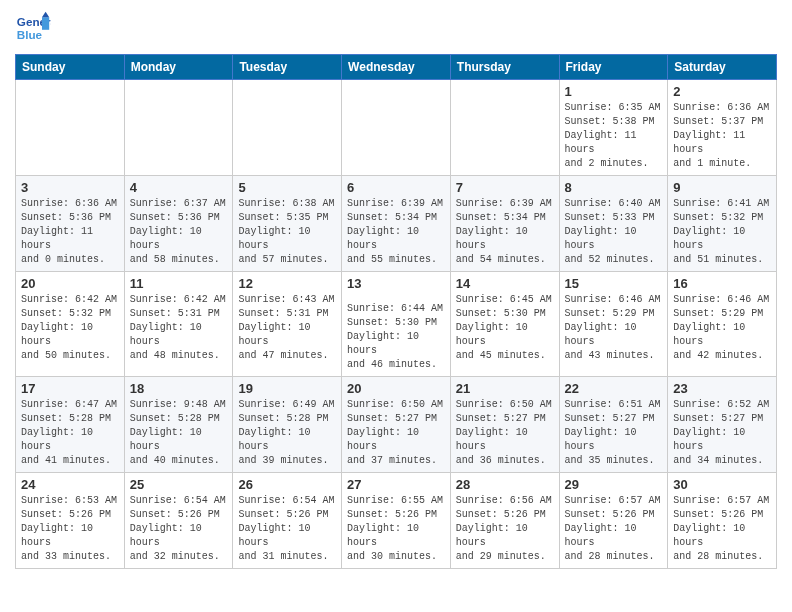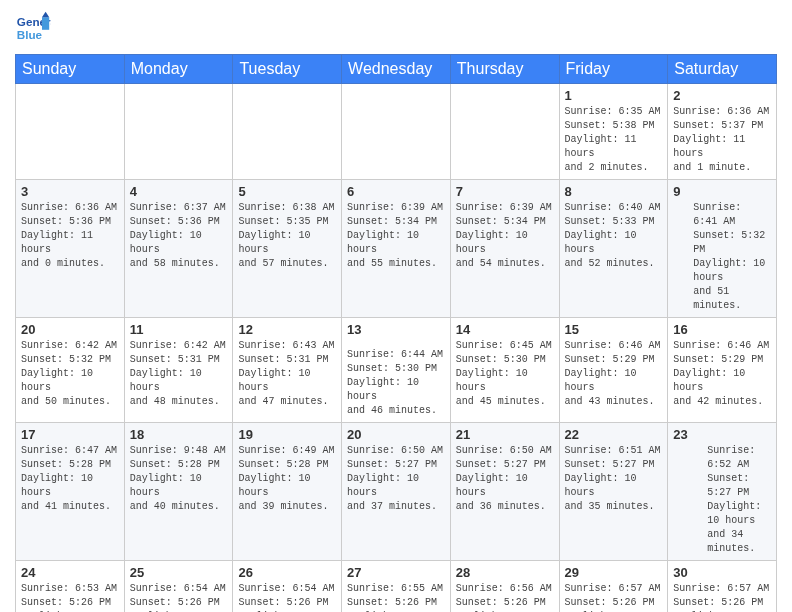--- a/index.html
+++ b/index.html
@@ -39,24 +39,24 @@
     .subtitle {
       font-size: 14px;
       color: #555;
     }
     .calendar {
       width: 100%;
       border-collapse: collapse;
       border: 1px solid #ccc;
     }
     .calendar th {
-      background: #3b82f6;
+      background: #0369a1;
       color: #fff;
-      font-size: 16px;
-      font-weight: normal;
+      font-size: 12px;
+      font-weight: bold;
       padding: 5px 6px;
       text-align: left;
       border: 1px solid #4477cc;
     }
     .calendar td {
       vertical-align: top;
       border: 1px solid #ccc;
       padding: 4px 5px;
       width: calc(100% / 7);
       min-height: 80px;
@@ -170,21 +170,21 @@
           </td>
           <td>
             <span class="day-number">8</span>
             <div class="day-info" style="white-space: pre-line;">Sunrise: 6:40 AM
 Sunset: 5:33 PM
 Daylight: 10 hours
 and 52 minutes.</div>
           </td>
           <td>
             <span class="day-number">9</span>
-            <div class="day-info" style="white-space: pre-line; margin-left: 20px;">Sunrise: 6:41 AM
+            <div class="day-info" style="white-space: pre-line;">Sunrise: 6:41 AM
 Sunset: 5:32 PM
 Daylight: 10 hours
 and 51 minutes.</div>
           </td>
         </tr>
         <tr>
           <td>
             <span class="day-number">20</span>
             <div class="day-info" style="white-space: pre-line;">Sunrise: 6:42 AM
 Sunset: 5:32 PM
@@ -272,21 +272,21 @@
           </td>
           <td>
             <span class="day-number">22</span>
             <div class="day-info" style="white-space: pre-line;">Sunrise: 6:51 AM
 Sunset: 5:27 PM
 Daylight: 10 hours
 and 35 minutes.</div>
           </td>
           <td>
             <span class="day-number">23</span>
-            <div class="day-info" style="white-space: pre-line; margin-left: 34px;">Sunrise: 6:52 AM
+            <div class="day-info" style="white-space: pre-line;">Sunrise: 6:52 AM
 Sunset: 5:27 PM
 Daylight: 10 hours
 and 34 minutes.</div>
           </td>
         </tr>
         <tr>
           <td>
             <span class="day-number">24</span>
             <div class="day-info" style="white-space: pre-line;">Sunrise: 6:53 AM
 Sunset: 5:26 PM

